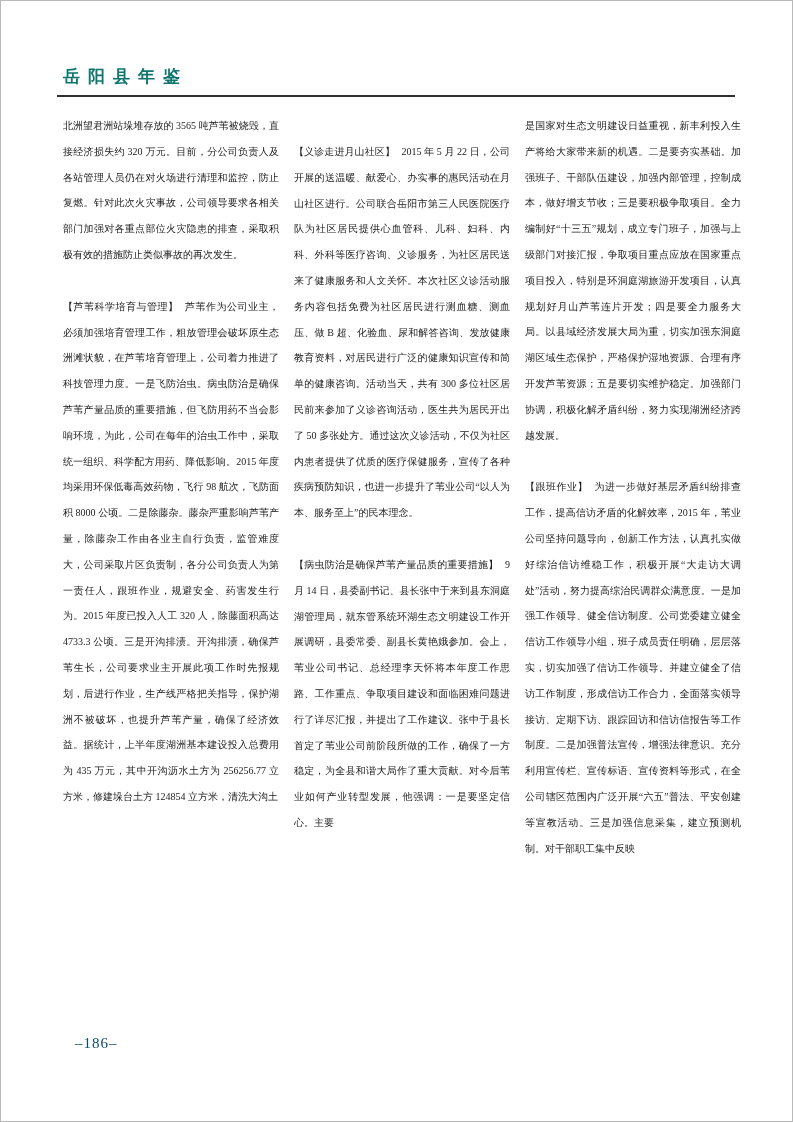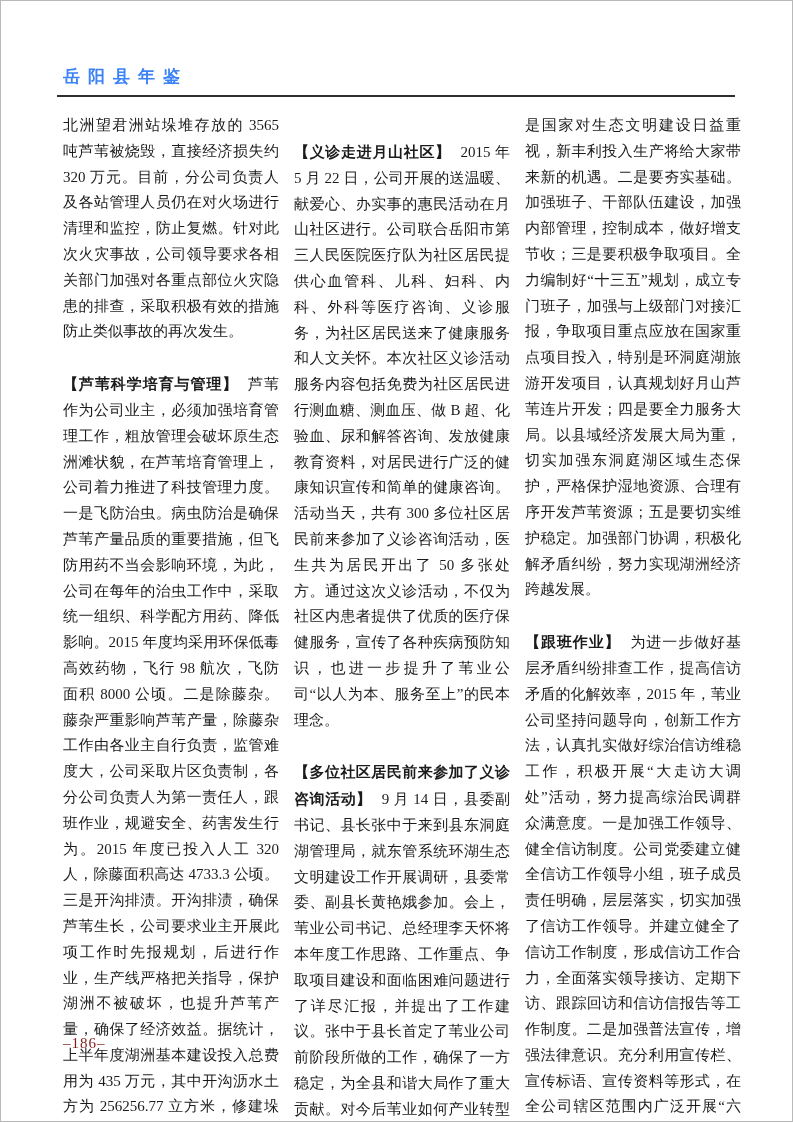--- a/index.html
+++ b/index.html
@@ -14,21 +14,21 @@
     font-family:"Liberation Serif","DejaVu Serif",serif;
     color:#1b1b1b;
   }
   .header-title{
     position:absolute;
     left:62px;top:64px;
     font-family:"Liberation Sans","DejaVu Sans",sans-serif;
     font-weight:bold;
     font-size:17px;
     letter-spacing:8px;
-    color:#3b82f6;
+    color:#0f766e;
     white-space:nowrap;
   }
   .header-rule{
     position:absolute;
     left:56px;top:94px;
     width:678px;height:2px;
     background:#2f2f2f;
   }
   .columns{
     position:absolute;
@@ -36,39 +36,39 @@
     width:678px;
     display:flex;
     gap:15px;
   }
   .column{
     flex:1 1 0;
     min-width:0;
   }
   .column p{
     margin:0;
-    font-size:15px;
+    font-size:10px;
     line-height:25.8px;
     text-align:justify;
     text-justify:inter-ideograph;
   }
   .column p.entry{
     margin-top:26px;
   }
   .entry-heading{
     font-family:"Liberation Sans","DejaVu Sans",sans-serif;
-    font-weight:bold;
+    font-weight:normal;
     margin-right:0.65em;
   }
   .page-number{
     position:absolute;
-    left:62px;top:1034px;
+    left:74px;top:1034px;
     font-size:15px;
     letter-spacing:1px;
-    color:#7f1d1d;
+    color:#0c4a6e;
   }
 </style>
 </head>
 <body>
 
 <div class="page">
 
   <div class="header-title">岳阳县年鉴</div>
 
   <div class="header-rule"></div>
@@ -82,21 +82,21 @@
       <p class="entry">
         <span class="entry-heading">【芦苇科学培育与管理】</span><span>芦苇作为公司业主，必须加强培育管理工作，粗放管理会破坏原生态洲滩状貌，在芦苇培育管理上，公司着力推进了科技管理力度。一是飞防治虫。病虫防治是确保芦苇产量品质的重要措施，但飞防用药不当会影响环境，为此，公司在每年的治虫工作中，采取统一组织、科学配方用药、降低影响。2015 年度均采用环保低毒高效药物，飞行 98 航次，飞防面积 8000 公顷。二是除藤杂。藤杂严重影响芦苇产量，除藤杂工作由各业主自行负责，监管难度大，公司采取片区负责制，各分公司负责人为第一责任人，跟班作业，规避安全、药害发生行为。2015 年度已投入人工 320 人，除藤面积高达 4733.3 公顷。三是开沟排渍。开沟排渍，确保芦苇生长，公司要求业主开展此项工作时先报规划，后进行作业，生产线严格把关指导，保护湖洲不被破坏，也提升芦苇产量，确保了经济效益。据统计，上半年度湖洲基本建设投入总费用为 435 万元，其中开沟沥水土方为 256256.77 立方米，修建垛台土方 124854 立方米，清洗大沟土</span>
       </p>
     </div>
 
     <div class="column">
       <p class="entry">
         <span class="entry-heading">【义诊走进月山社区】</span><span>2015 年 5 月 22 日，公司开展的送温暖、献爱心、办实事的惠民活动在月山社区进行。公司联合岳阳市第三人民医院医疗队为社区居民提供心血管科、儿科、妇科、内科、外科等医疗咨询、义诊服务，为社区居民送来了健康服务和人文关怀。本次社区义诊活动服务内容包括免费为社区居民进行测血糖、测血压、做 B 超、化验血、尿和解答咨询、发放健康教育资料，对居民进行广泛的健康知识宣传和简单的健康咨询。活动当天，共有 300 多位社区居民前来参加了义诊咨询活动，医生共为居民开出了 50 多张处方。通过这次义诊活动，不仅为社区内患者提供了优质的医疗保健服务，宣传了各种疾病预防知识，也进一步提升了苇业公司“以人为本、服务至上”的民本理念。</span>
       </p>
       <p class="entry">
-        <span class="entry-heading">【多位社区居民前来参加了义诊咨询活动】</span><span>9 月 14 日，县委副书记、县长张中于来到县东洞庭湖管理局，就东管系统环湖生态文明建设工作开展调研，县委常委、副县长黄艳娥参加。会上，苇业公司书记、总经理李天怀将本年度工作思路、工作重点、争取项目建设和面临困难问题进行了详尽汇报，并提出了工作建议。张中于县长首定了苇业公司前阶段所做的工作，确保了一方稳定，为全县和谐大局作了重大贡献。对今后苇业如何产业转型发展，他强调：一是要坚定信心。主要</span>
+        <span class="entry-heading">【病虫防治是确保芦苇产量品质的重要措施】</span><span>9 月 14 日，县委副书记、县长张中于来到县东洞庭湖管理局，就东管系统环湖生态文明建设工作开展调研，县委常委、副县长黄艳娥参加。会上，苇业公司书记、总经理李天怀将本年度工作思路、工作重点、争取项目建设和面临困难问题进行了详尽汇报，并提出了工作建议。张中于县长首定了苇业公司前阶段所做的工作，确保了一方稳定，为全县和谐大局作了重大贡献。对今后苇业如何产业转型发展，他强调：一是要坚定信心。主要</span>
       </p>
     </div>
 
     <div class="column">
       <p>
         <span>是国家对生态文明建设日益重视，新丰利投入生产将给大家带来新的机遇。二是要夯实基础。加强班子、干部队伍建设，加强内部管理，控制成本，做好增支节收；三是要积极争取项目。全力编制好“十三五”规划，成立专门班子，加强与上级部门对接汇报，争取项目重点应放在国家重点项目投入，特别是环洞庭湖旅游开发项目，认真规划好月山芦苇连片开发；四是要全力服务大局。以县域经济发展大局为重，切实加强东洞庭湖区域生态保护，严格保护湿地资源、合理有序开发芦苇资源；五是要切实维护稳定。加强部门协调，积极化解矛盾纠纷，努力实现湖洲经济跨越发展。</span>
       </p>
       <p class="entry">
         <span class="entry-heading">【跟班作业】</span><span>为进一步做好基层矛盾纠纷排查工作，提高信访矛盾的化解效率，2015 年，苇业公司坚持问题导向，创新工作方法，认真扎实做好综治信访维稳工作，积极开展“大走访大调处”活动，努力提高综治民调群众满意度。一是加强工作领导、健全信访制度。公司党委建立健全信访工作领导小组，班子成员责任明确，层层落实，切实加强了信访工作领导。并建立健全了信访工作制度，形成信访工作合力，全面落实领导接访、定期下访、跟踪回访和信访信报告等工作制度。二是加强普法宣传，增强法律意识。充分利用宣传栏、宣传标语、宣传资料等形式，在全公司辖区范围内广泛开展“六五”普法、平安创建等宣教活动。三是加强信息采集，建立预测机制。对干部职工集中反映</span>
       </p>

